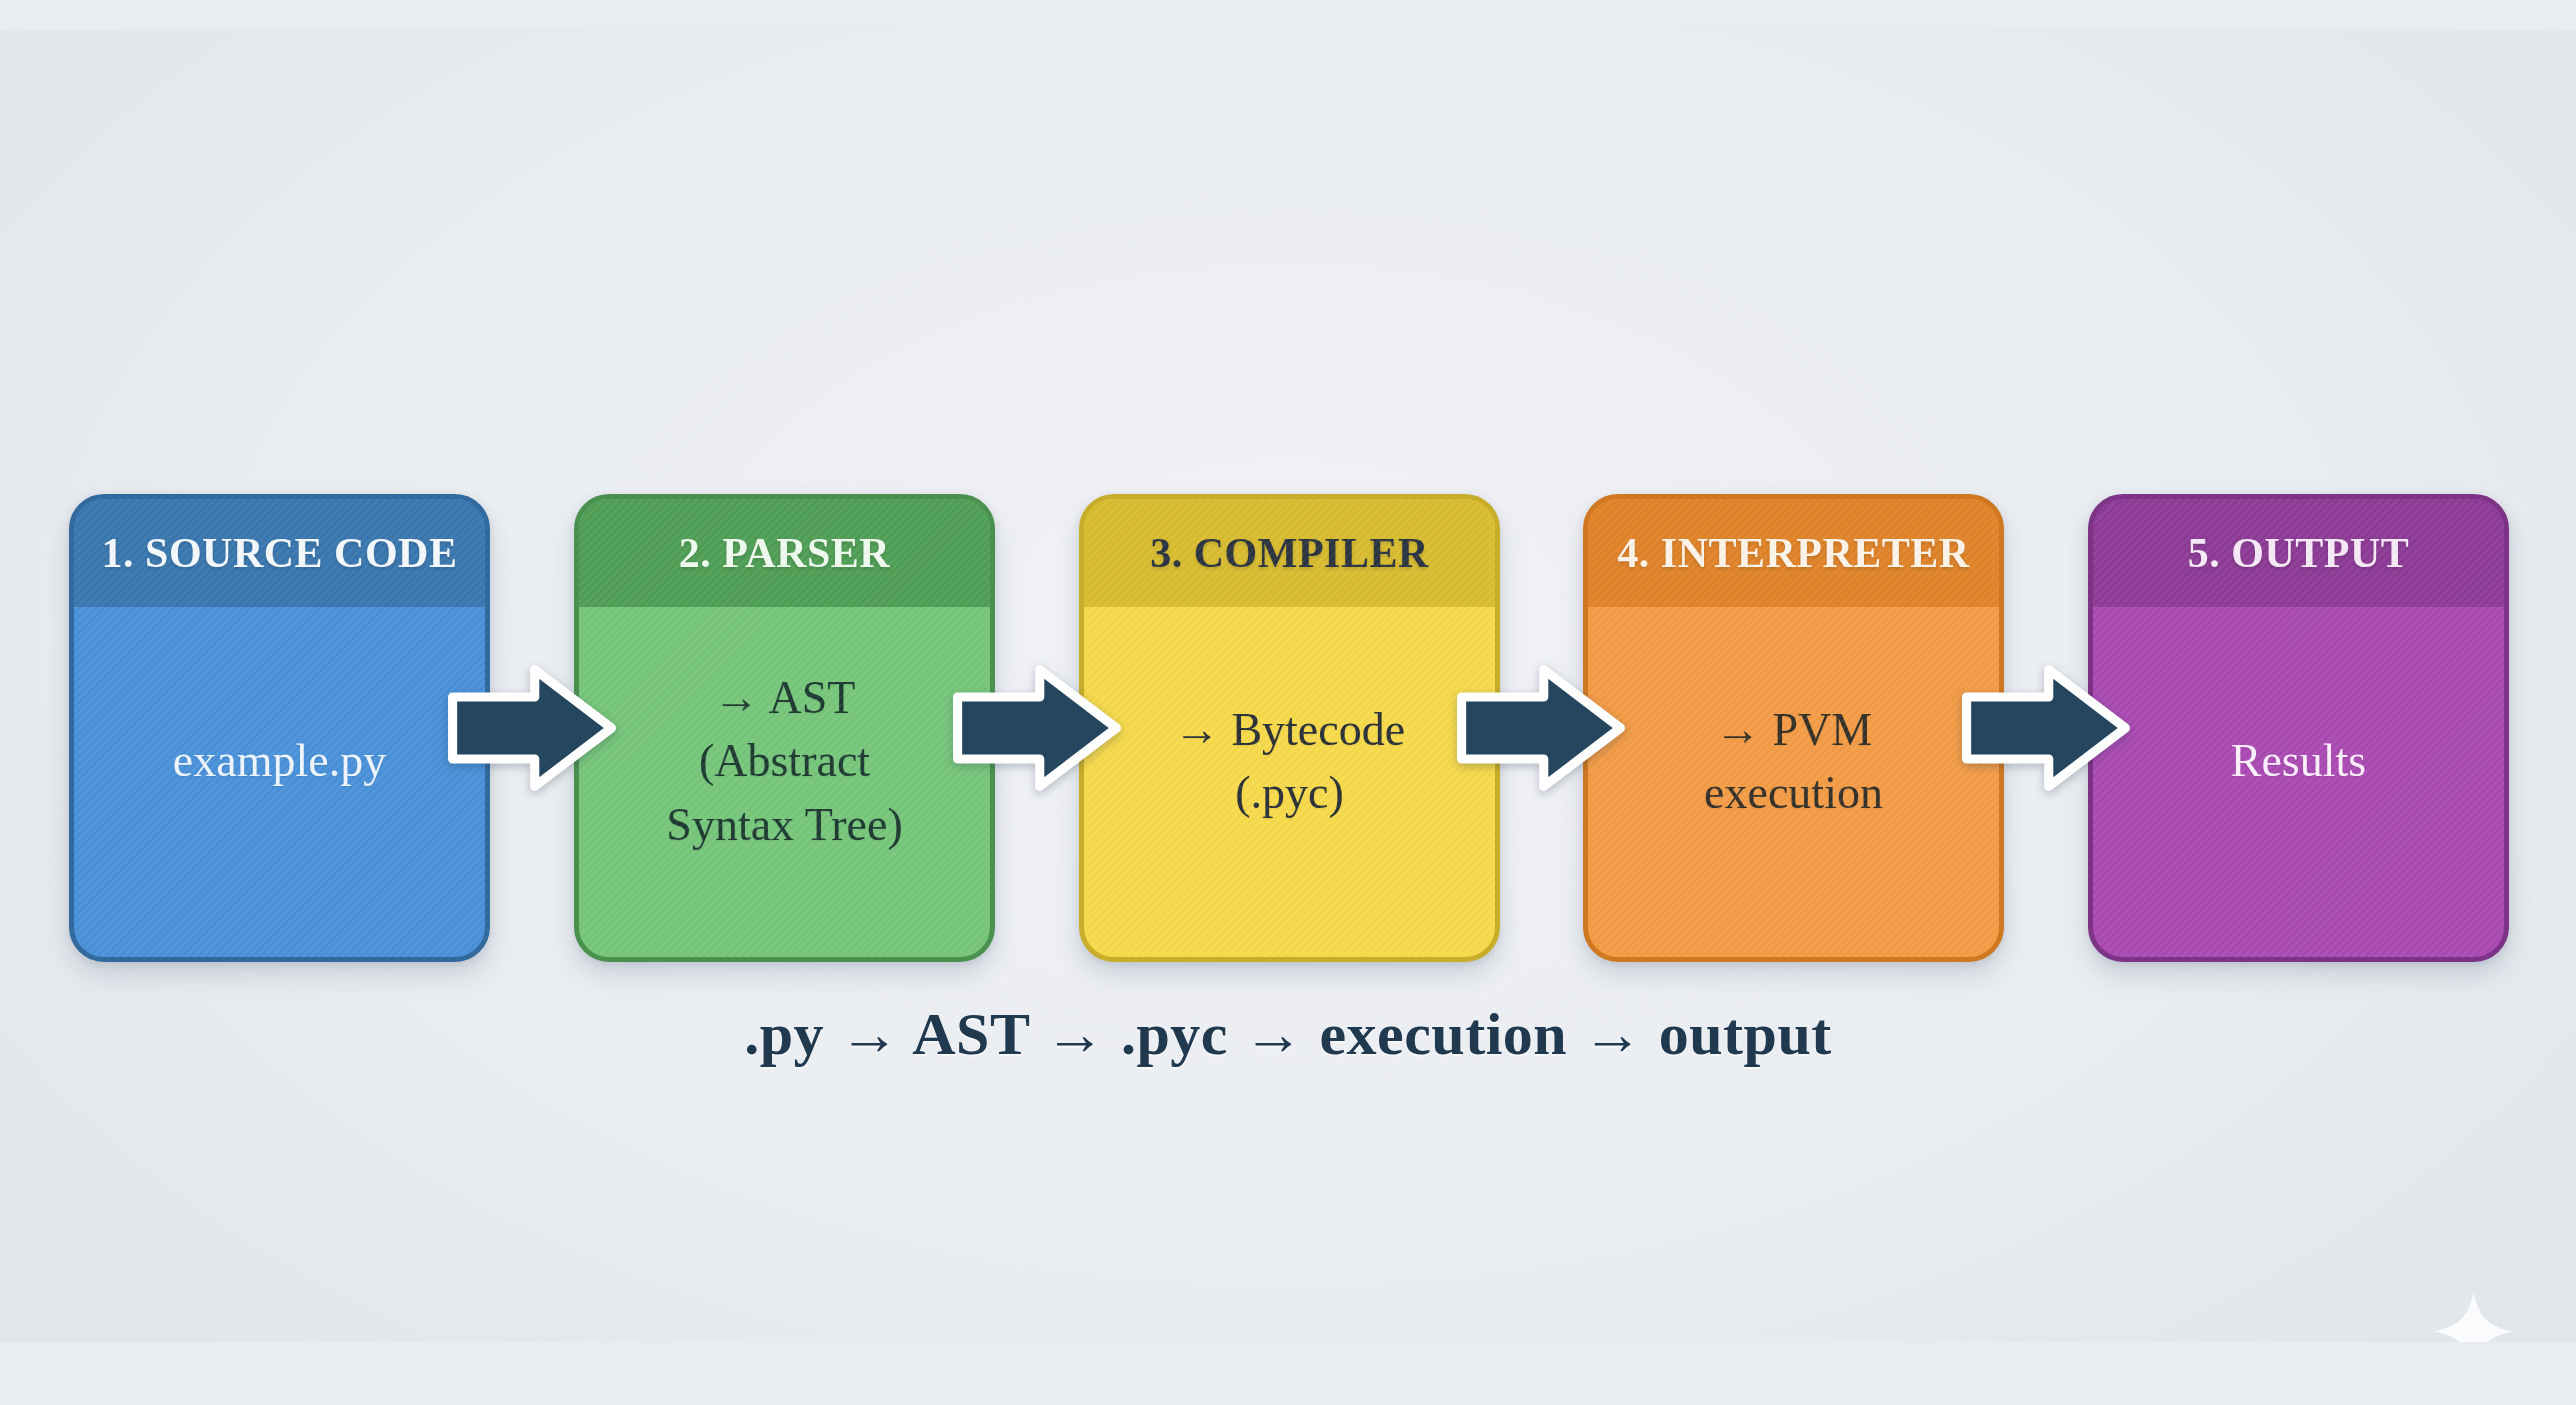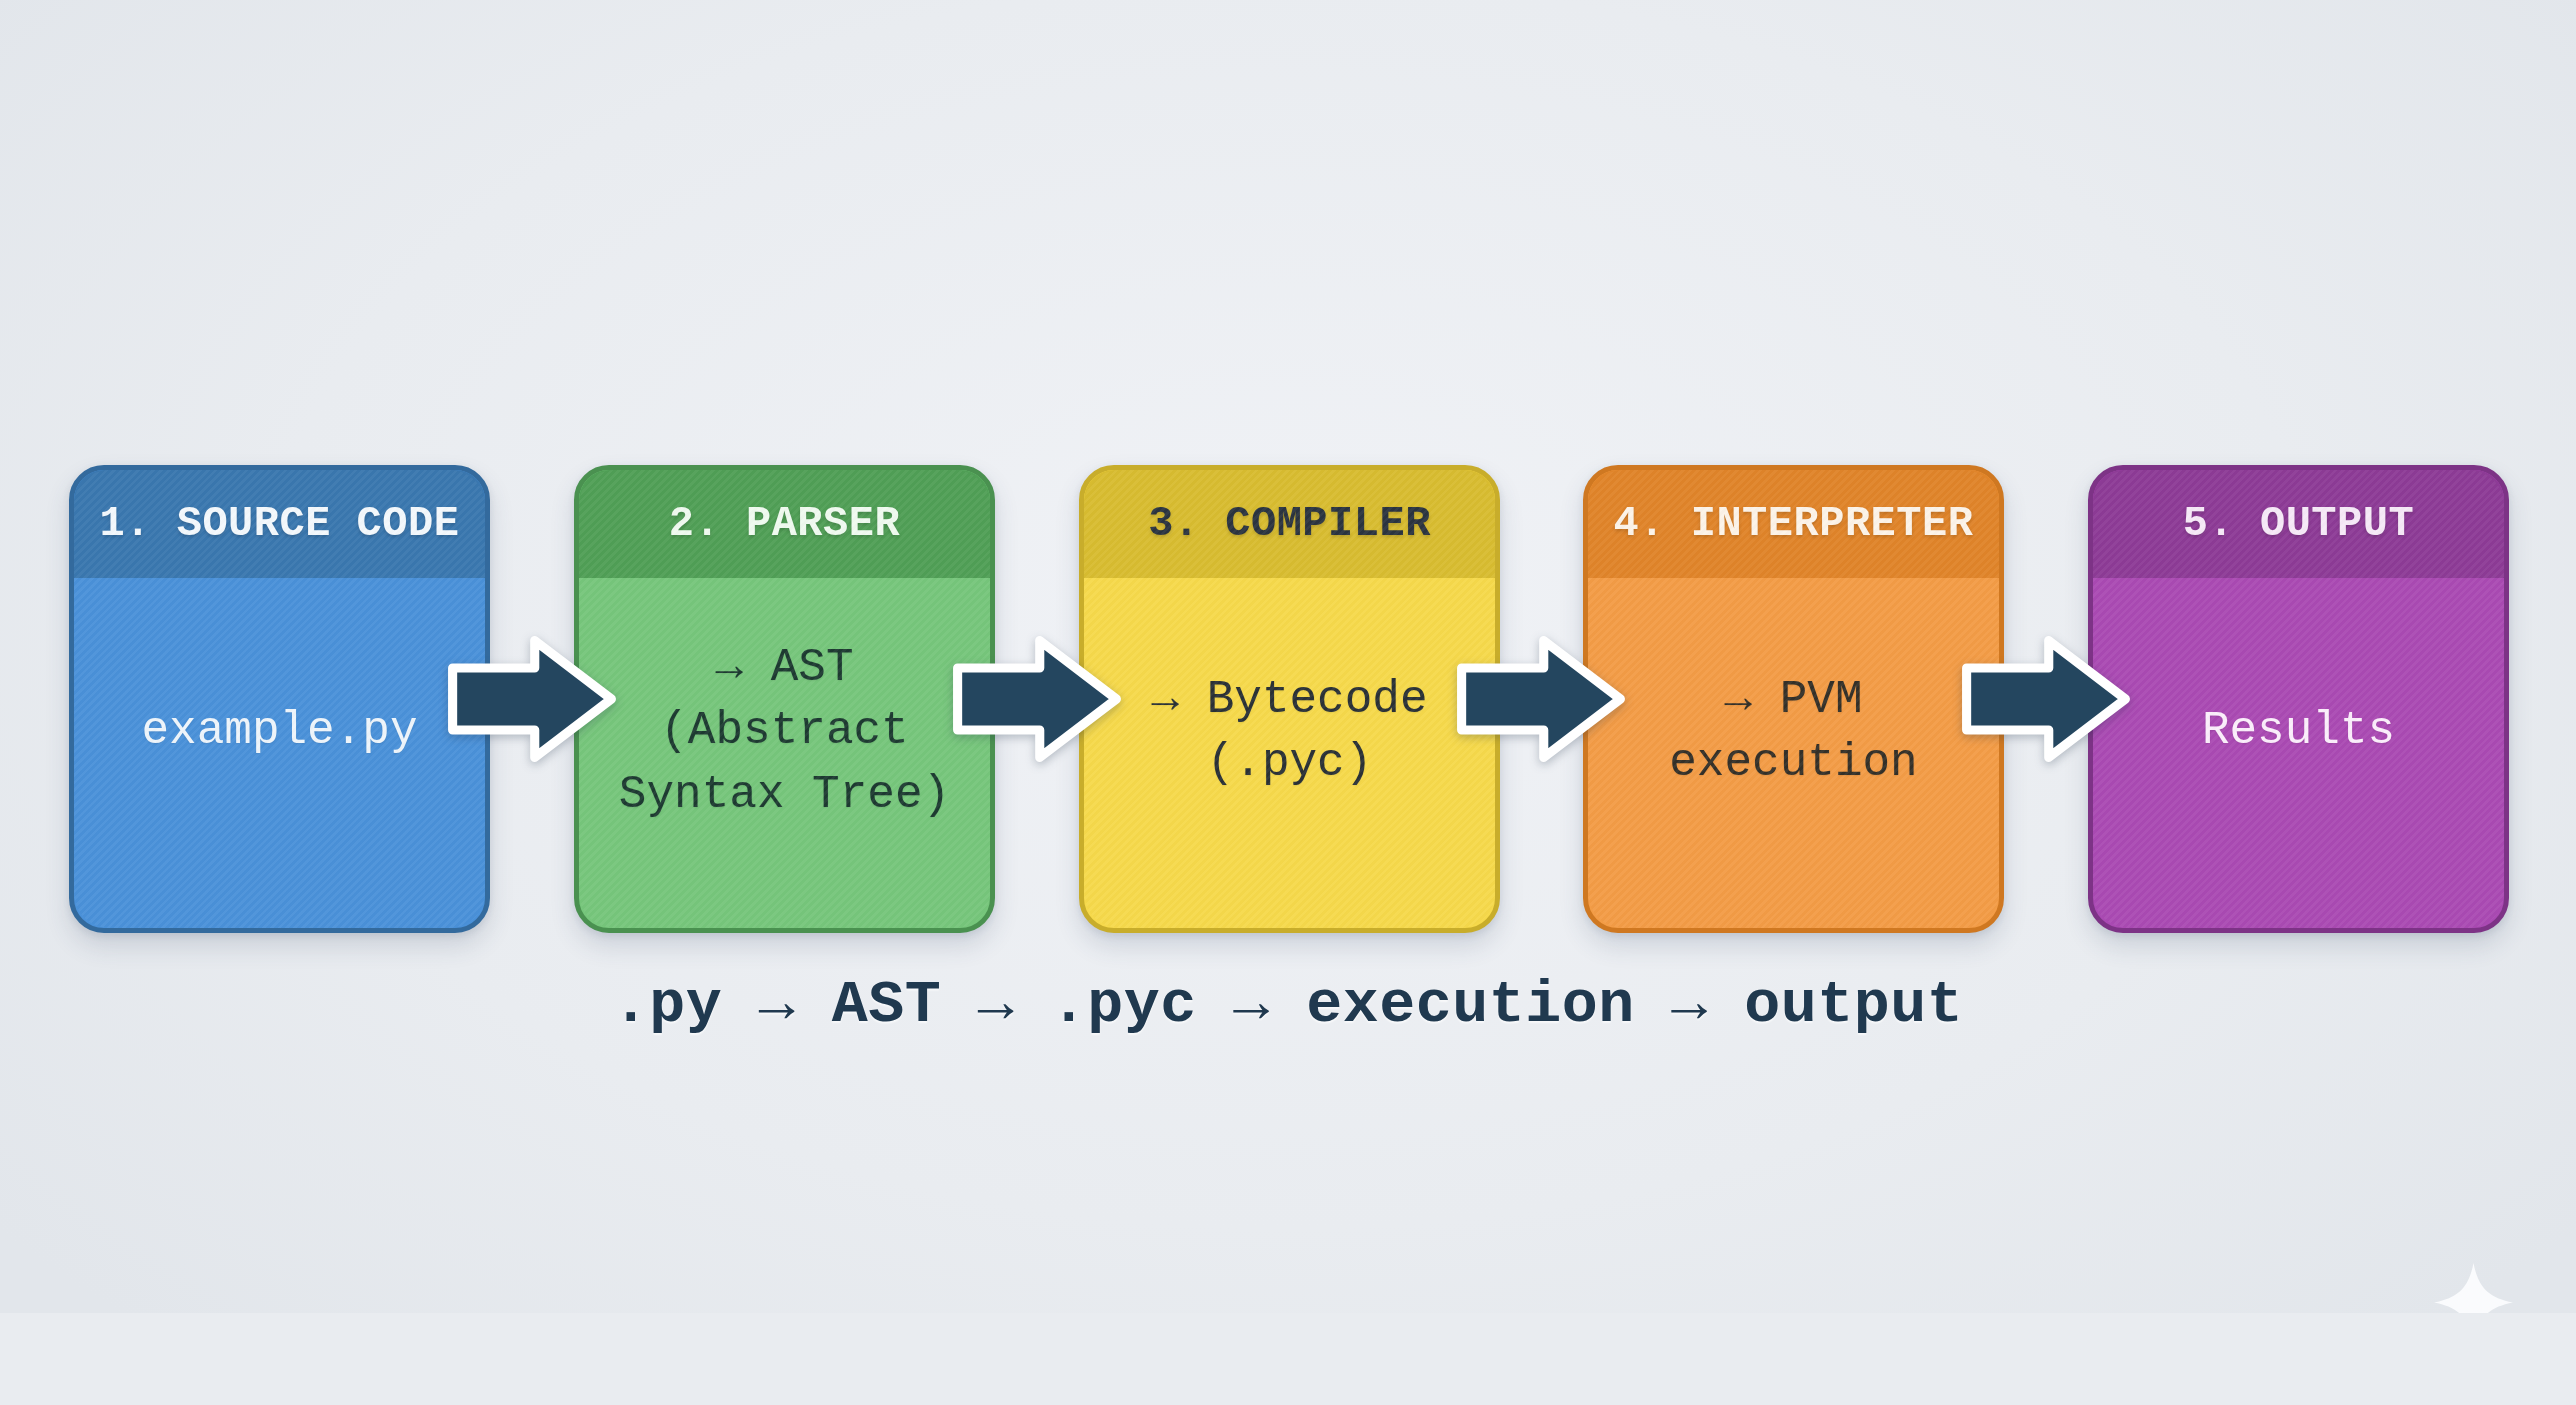--- a/index.html
+++ b/index.html
@@ -7,21 +7,22 @@
     padding: 0;
     background: #e9ecf0;
   }
   .canvas {
     position: relative;
     width: 2576px;
     height: 1313px;
     overflow: hidden;
     background:
       radial-gradient(ellipse 1647px 1006px at 50% 46%, #f0f2f6 0%, #e9ecf0 62%, #e2e6eb 100%);
-    font-family: Liberation Mono, monospace;
+    font-family: Liberation Serif, serif;
+    margin-top: 29px;
   }
 
   
   .stage {
     position: absolute;
     top: 465px;
     width: 421px;
     height: 468px;
     box-sizing: border-box;
     border: 5.5px solid var(--border);

